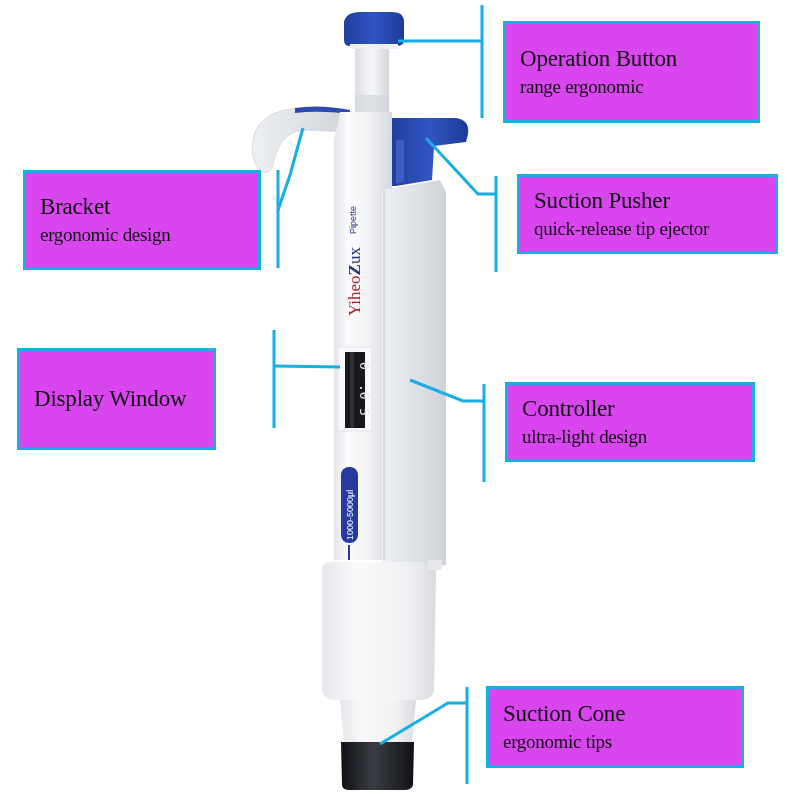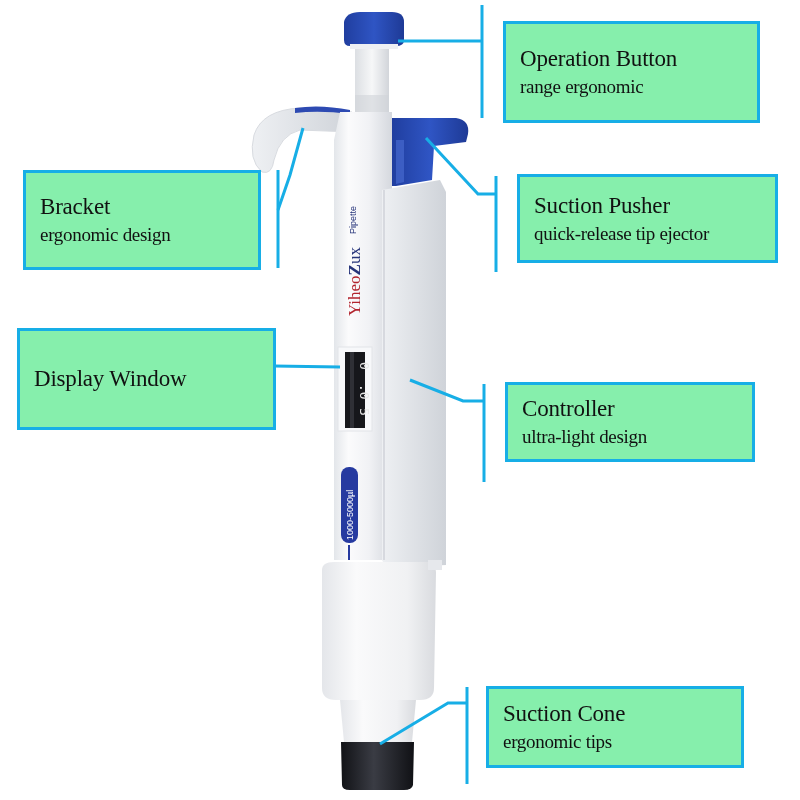--- a/index.html
+++ b/index.html
@@ -1,18 +1,18 @@
 <!DOCTYPE html>
 <html><head>
 <meta charset="utf-8">
 <style>
   html, body { margin: 0; padding: 0; background: #ffffff; }
   #stage { position: relative; width: 800px; height: 800px; overflow: hidden; background: #ffffff;
     font-family: "Liberation Serif", "DejaVu Serif", serif; color: #111; }
-  .callout { position: absolute; box-sizing: border-box; border: 3px solid #17aee6; background: #86efac;
+  .callout { position: absolute; box-sizing: border-box; border: 3px solid #17aee6; background: #d946ef;
     display: flex; flex-direction: column; justify-content: center; padding-left: 14px; }
   .callout .title { font-size: 23px; line-height: 30px; letter-spacing: -0.2px; white-space: nowrap; }
   .callout .sub { font-size: 19px; line-height: 26px; letter-spacing: -0.3px; white-space: nowrap; }
   #diagram { position: absolute; left: 0; top: 0; }
 </style>
 </head>
 <body>
 
 <div id="stage">
 
@@ -111,31 +111,31 @@
       <polyline points="380,744 448,703 467,703"></polyline>
       <line x1="467" y1="687" x2="467" y2="784"></line>
     </g>
   </svg>
 
   <div class="callout" style="left:503px; top:21px; width:257px; height:102px;">
     <div class="title">Operation Button</div>
     <div class="sub">range ergonomic</div>
   </div>
 
-  <div class="callout" style="left:517px; top:174px; width:261px; height:89px;">
+  <div class="callout" style="left:517px; top:174px; width:261px; height:80px;">
     <div class="title">Suction Pusher</div>
     <div class="sub">quick-release tip ejector</div>
   </div>
 
   <div class="callout" style="left:23px; top:170px; width:238px; height:100px;">
     <div class="title">Bracket</div>
     <div class="sub">ergonomic design</div>
   </div>
 
-  <div class="callout" style="left:17px; top:328px; width:259px; height:102px;">
+  <div class="callout" style="left:17px; top:348px; width:199px; height:102px;">
     <div class="title">Display Window</div>
   </div>
 
   <div class="callout" style="left:505px; top:382px; width:250px; height:80px;">
     <div class="title">Controller</div>
     <div class="sub">ultra-light design</div>
   </div>
 
   <div class="callout" style="left:486px; top:686px; width:258px; height:82px;">
     <div class="title">Suction Cone</div>

